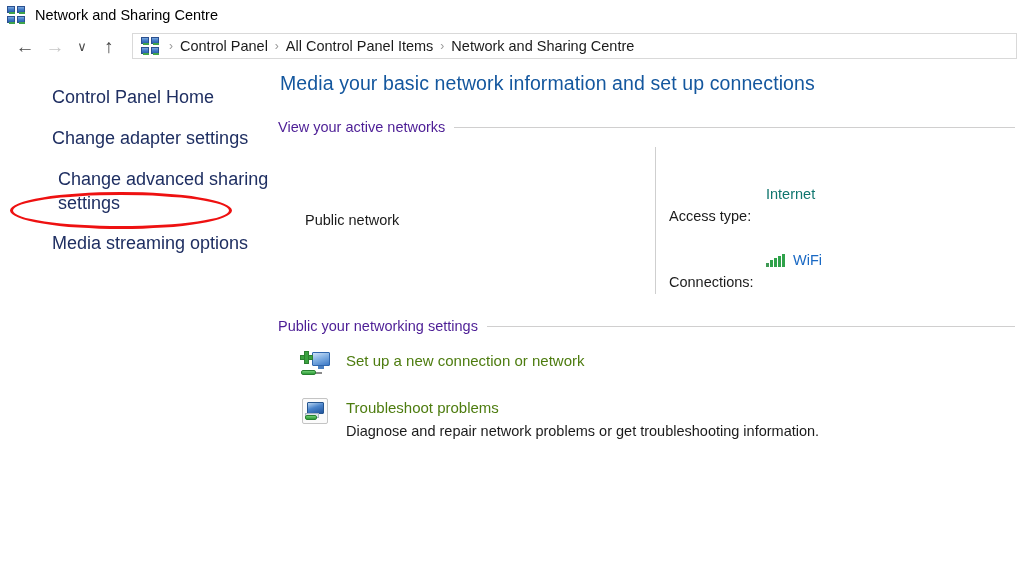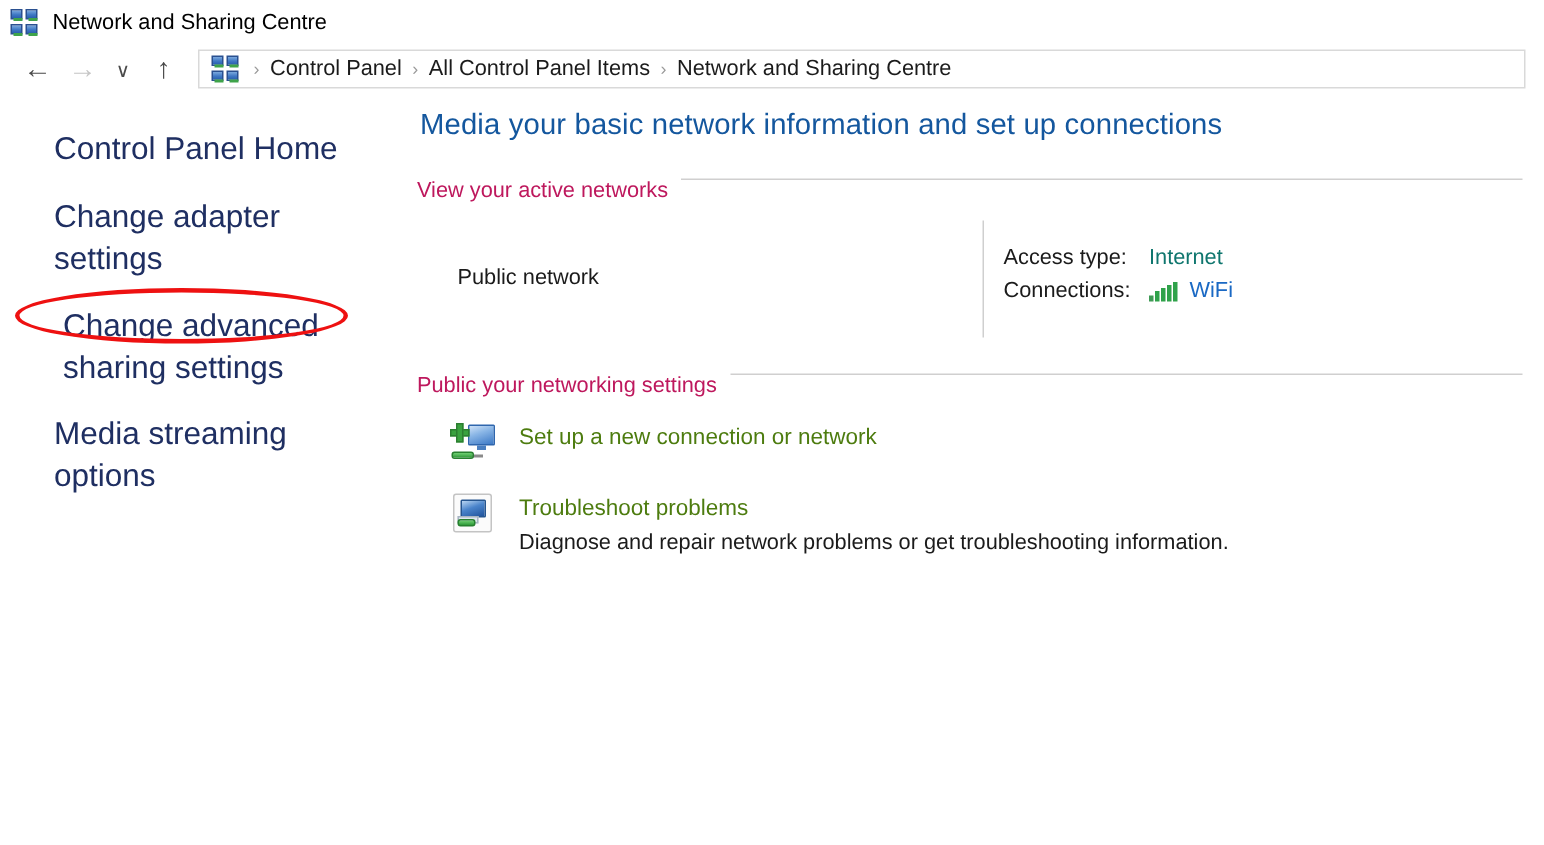--- a/index.html
+++ b/index.html
@@ -119,28 +119,29 @@
   
   .sidebar {
     width: 278px;
     flex: 0 0 278px;
     padding-top: 24px;
     box-sizing: border-box;
     position: relative;
   }
   .side-link {
     display: block;
-    font-size: 21px;
+    font-size: 18px;
     line-height: 1.33;
     color: #1f2f62;
     padding: 0 0 0 36px;
     margin-bottom: 17px;
     text-decoration: none;
     max-width: 212px;
     cursor: default;
+    margin-left: 16px;
   }
   .side-link.tight { margin-bottom: 16px; padding-left: 42px; }
 
   
   .annotation-ellipse {
     position: absolute;
     left: 10px;
     top: 130px;
     width: 222px;
     height: 37px;
@@ -159,23 +160,23 @@
   }
   .main-heading {
     font-size: 19.5px;
     color: #14579e;
     margin: 0 0 24px 2px;
     font-weight: normal;
     letter-spacing: 0.1px;
   }
   .section-head {
     display: flex;
-    align-items: flex-start;
-    font-size: 14.5px;
-    color: #be185d;
+    align-items: center;
+    font-size: 14.5px;
+    color: #4c1d95;
     margin-bottom: 0;
   }
   .section-head .rule {
     flex: 1;
     height: 1px;
     background: #d0cfcf;
     margin-left: 9px;
   }
 
   
@@ -203,21 +204,21 @@
     padding-left: 13px;
     padding-top: 21px;
   }
   .kv-row {
     display: flex;
     align-items: center;
     font-size: 14.5px;
     color: #1b1b1b;
     margin-bottom: 6px;
   }
-  .kv-key { width: 97px; flex: 0 0 97px; }
+  .kv-key { width: 97px; flex: 0 0 97px; margin-top: 44px; }
   .kv-val { color: #0f766e; }
   .kv-val.link { color: #1a69c4; cursor: default; }
 
   
   .wifi-bars {
     display: inline-flex;
     align-items: flex-end;
     height: 13px;
     margin-right: 7px;
   }

